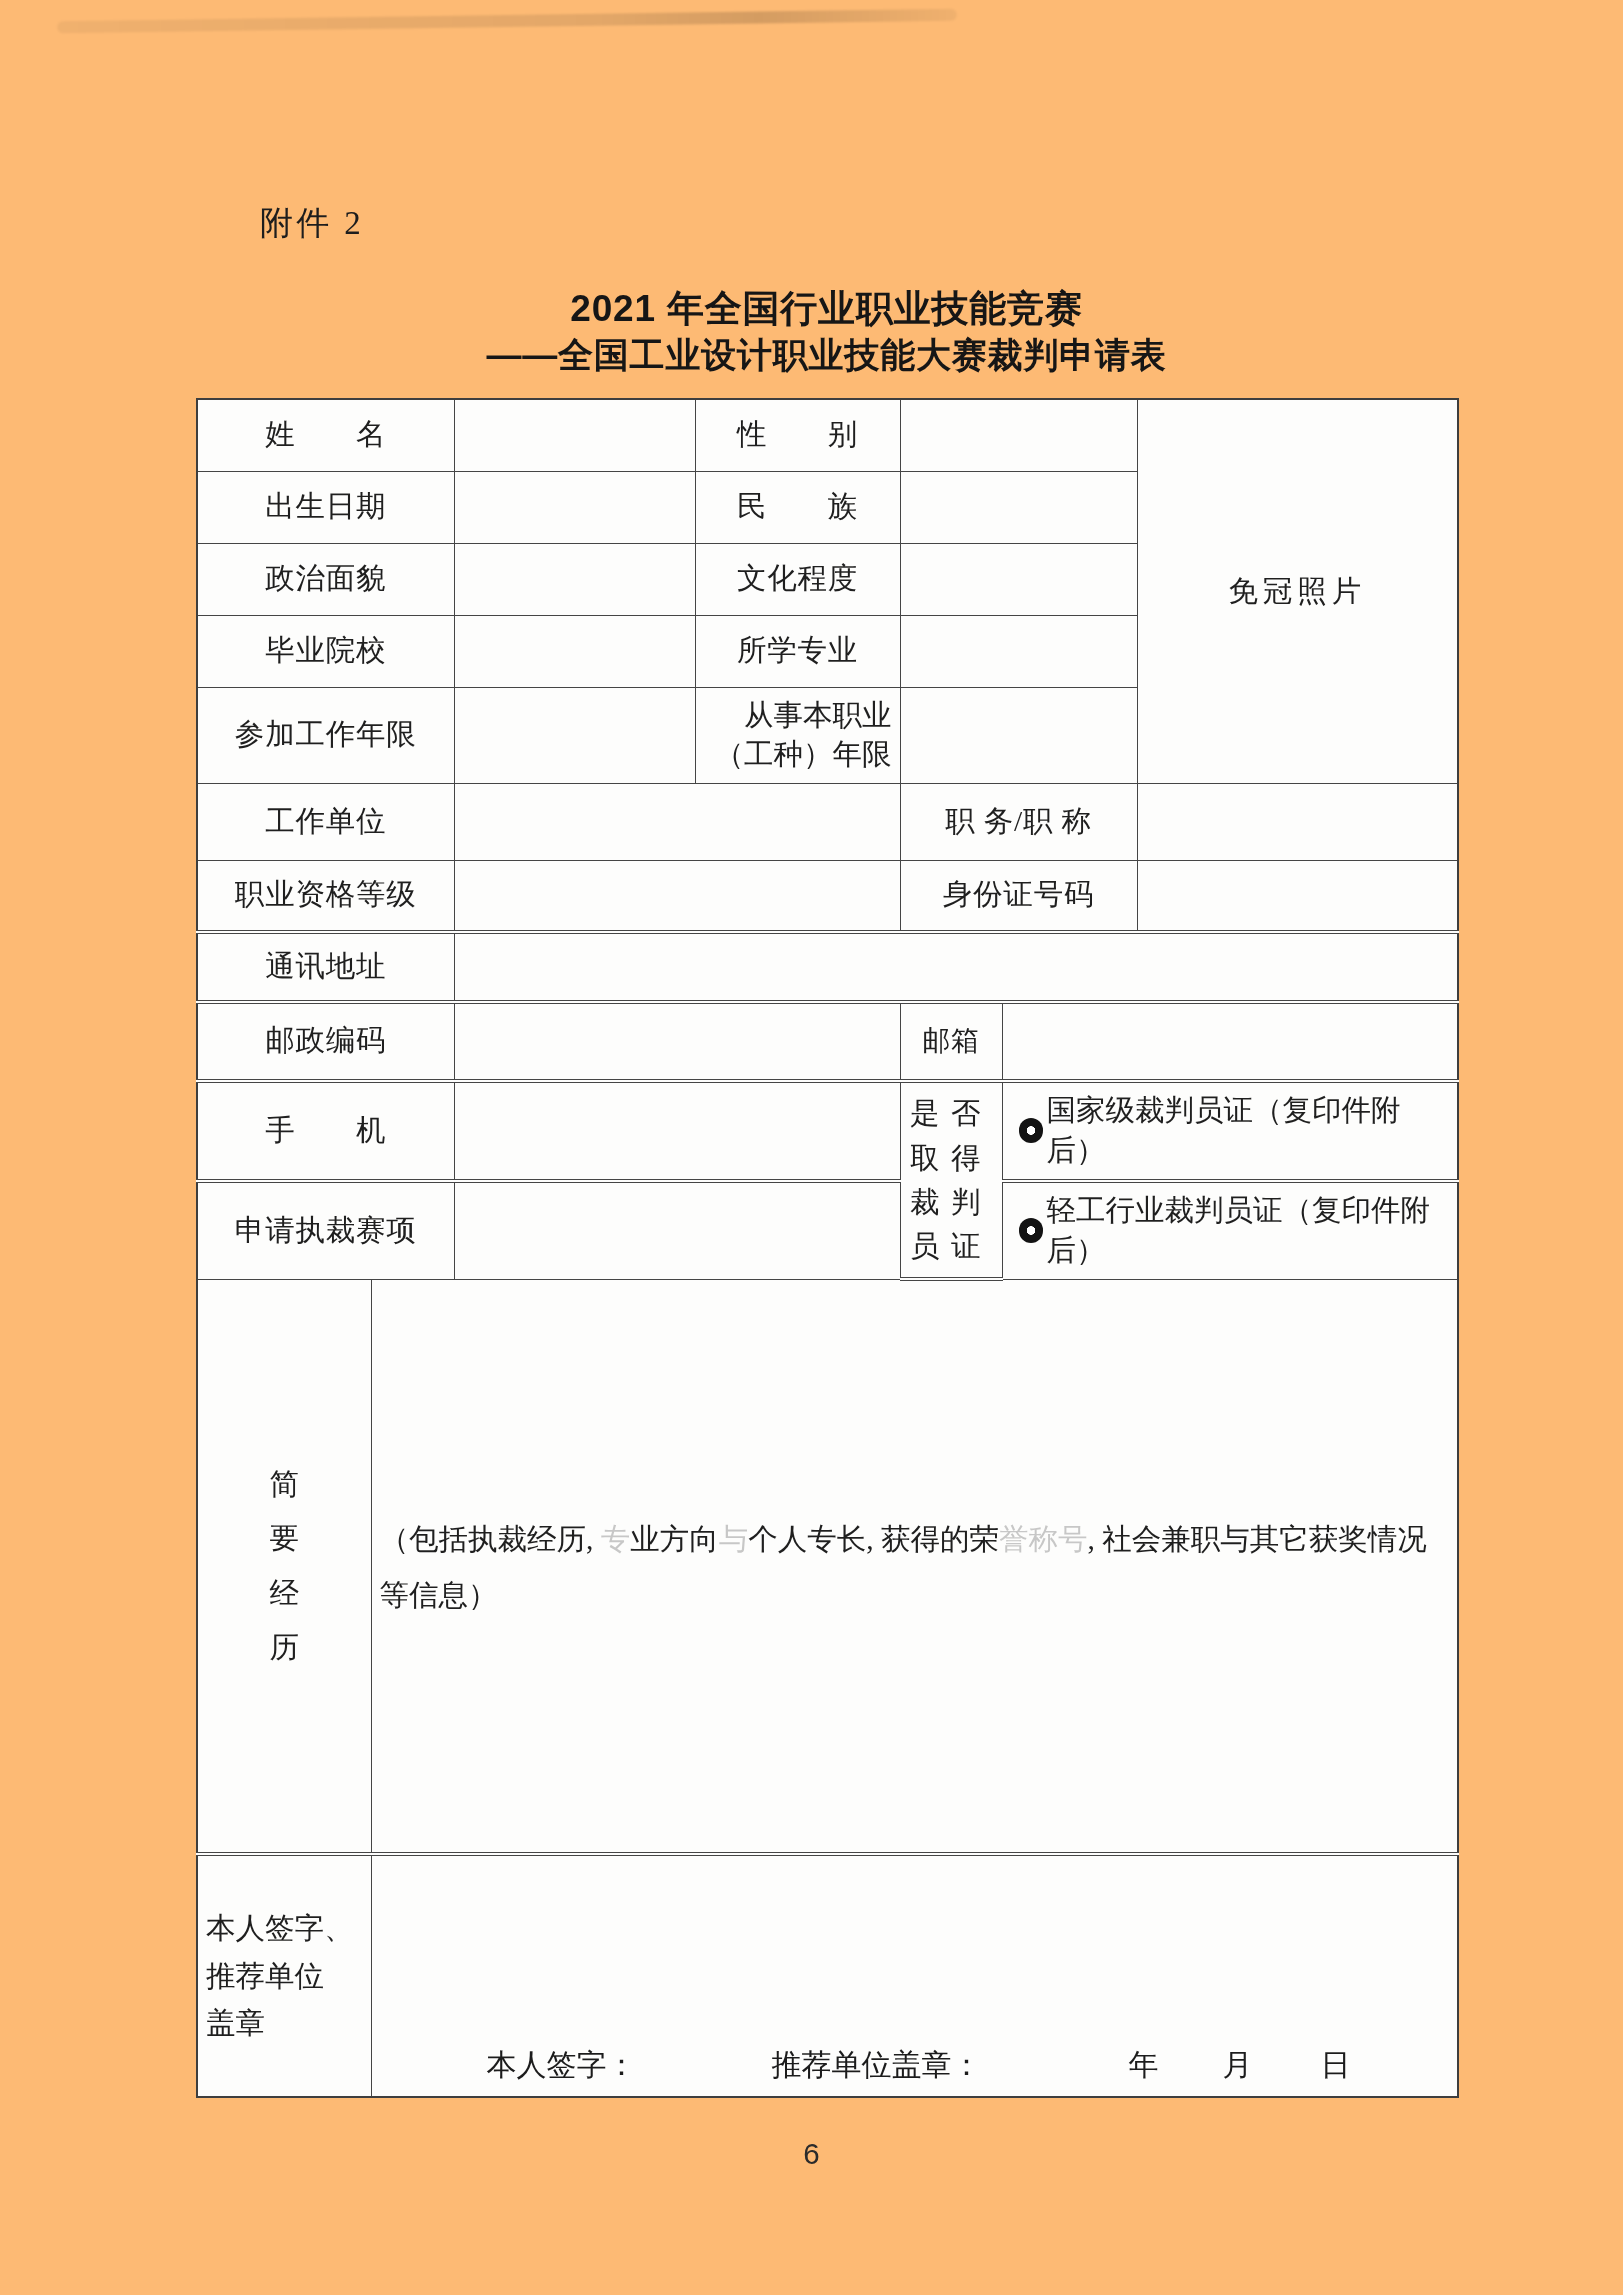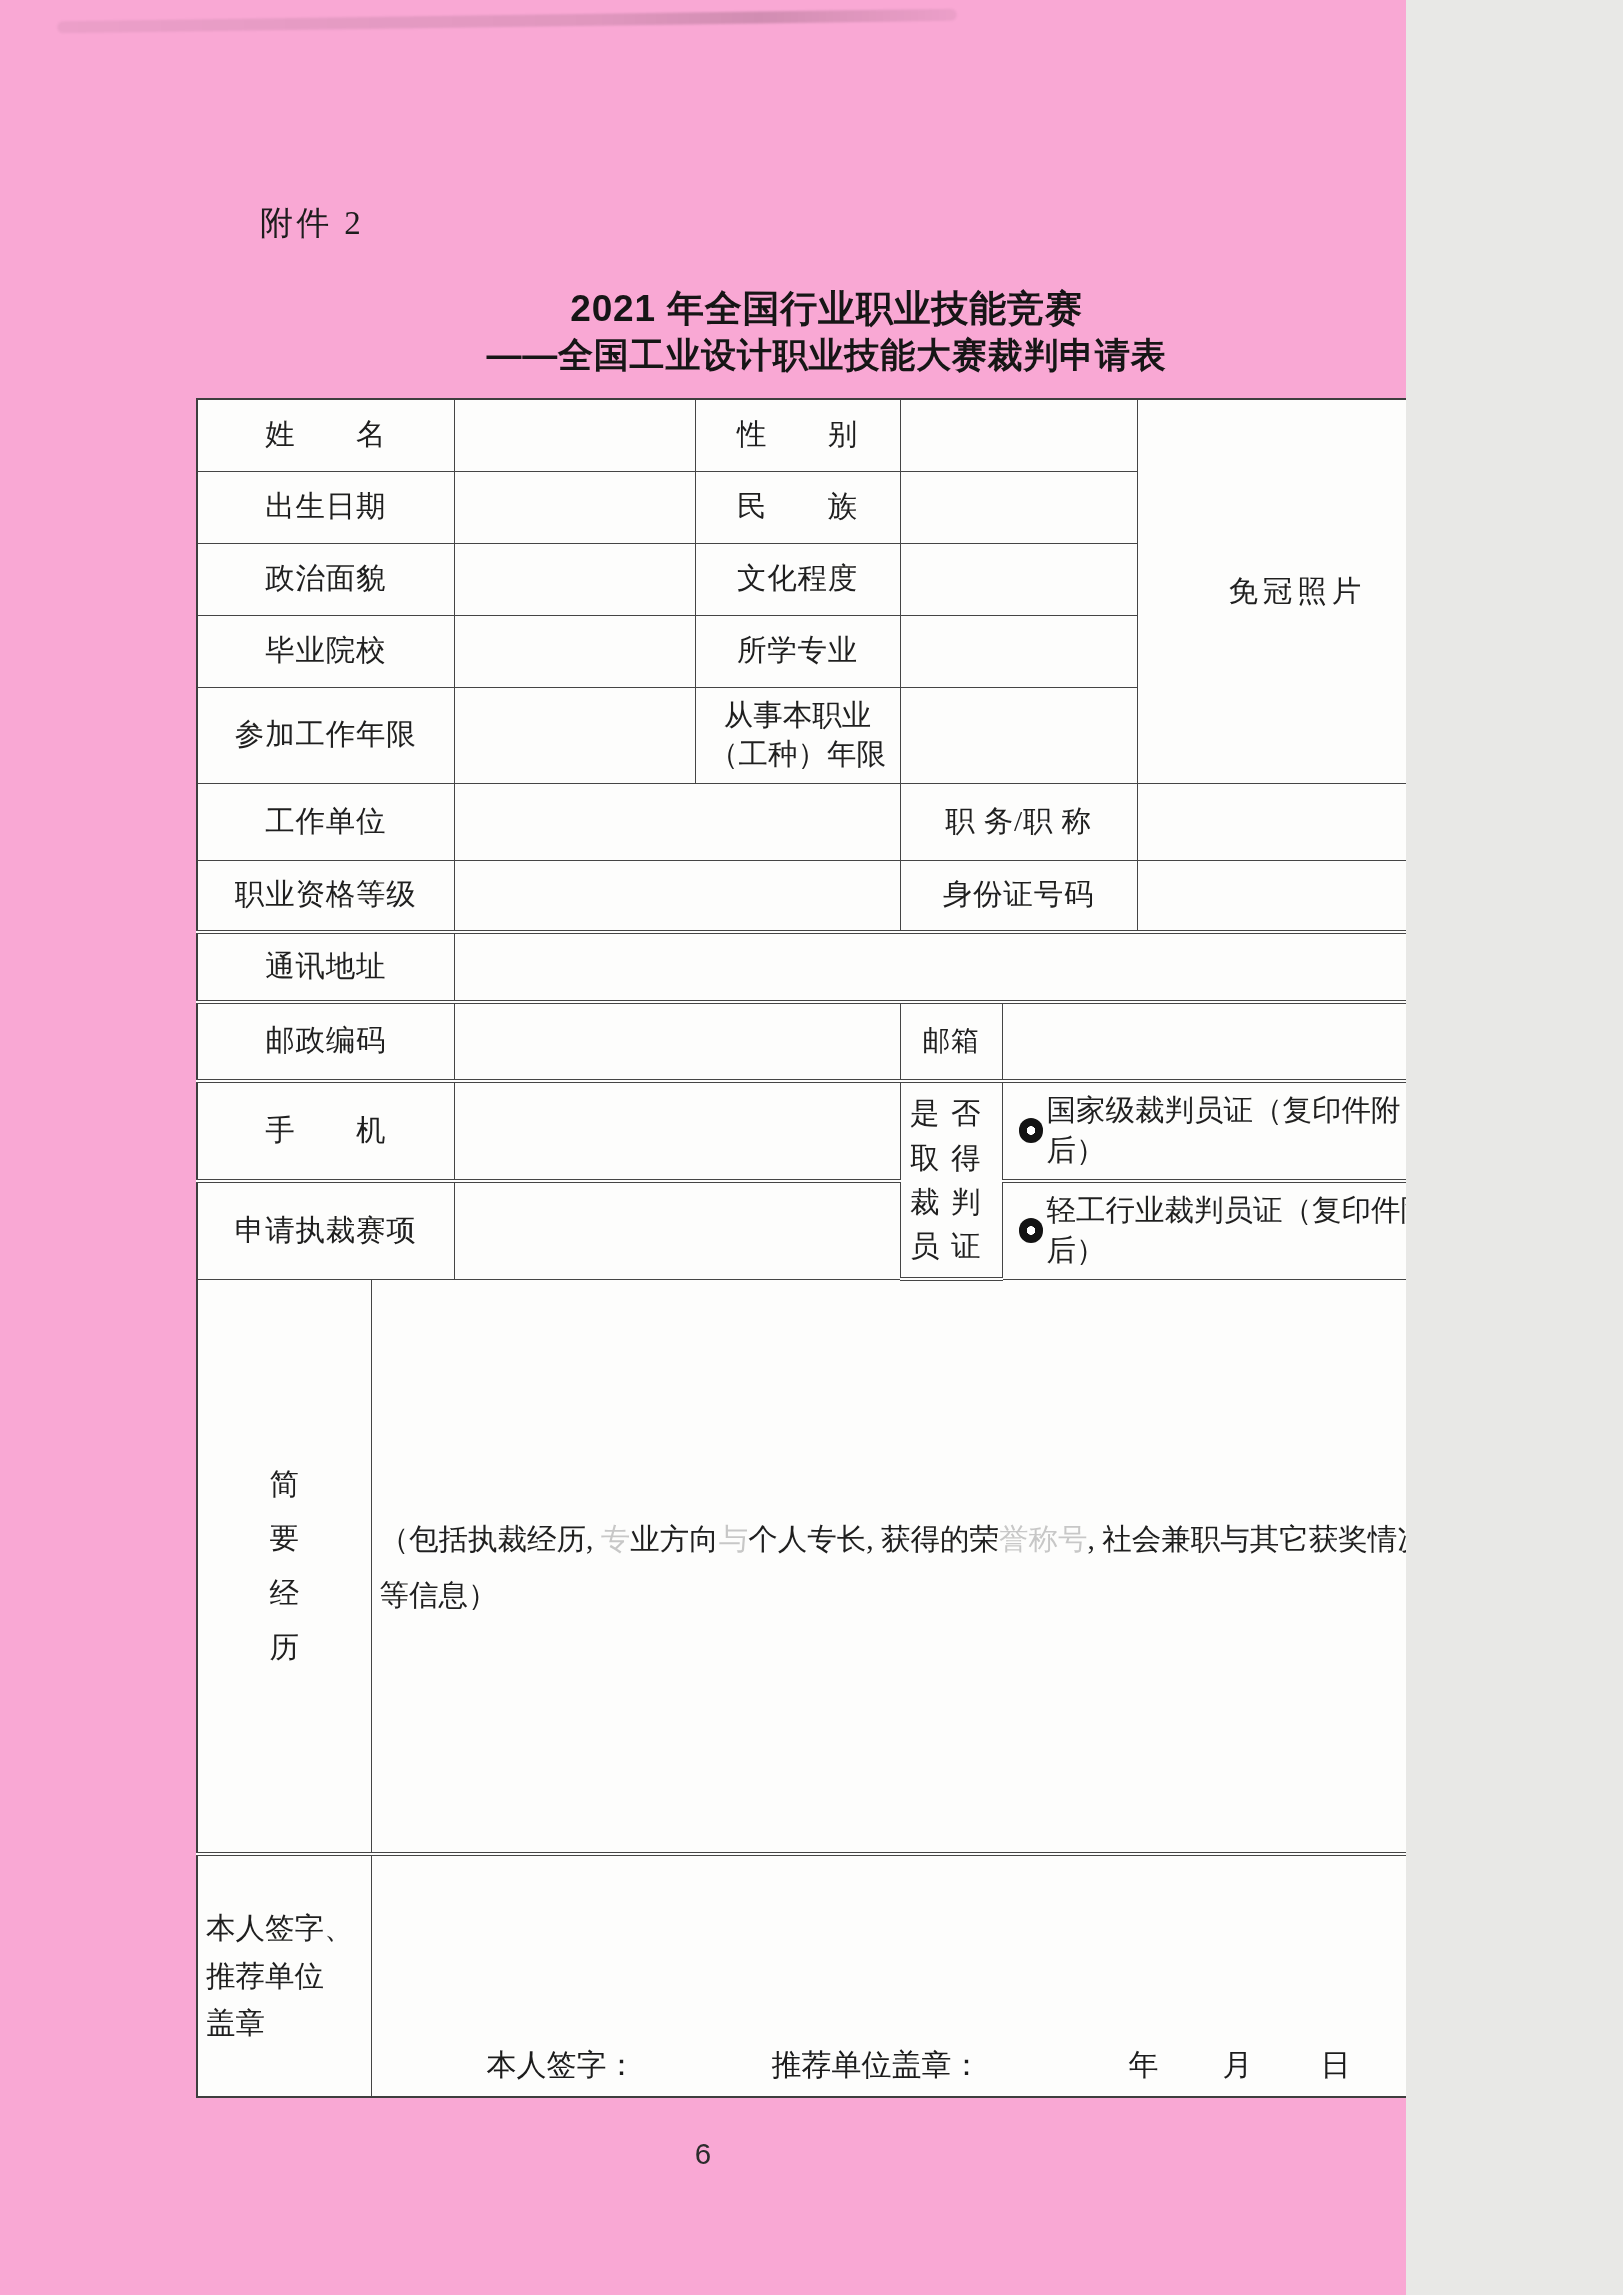--- a/index.html
+++ b/index.html
@@ -1,19 +1,19 @@
 <!DOCTYPE html>
 <html style="font-size:13px"><head>
 <meta charset="utf-8">
 <style>
   html,body{margin:0;padding:0;background:#e8e8e6;}
   .page{
     position:relative;
-    width:1406px;height:2295px;
-    background:#f9a8d4;
+    width:1623px;height:2295px;
+    background:#fdba74;
     font-family:"Liberation Serif", serif;
     color:#222;
     overflow:hidden;
   }
   
   .scan-streak{
     position:absolute;left:57px;top:14.7px;width:900px;height:11.5px;
     background:linear-gradient(90deg, rgba(0,0,0,0.05), rgba(0,0,0,0.10) 60%, rgba(0,0,0,0.16) 78%, rgba(0,0,0,0.05));
     transform:rotate(-0.8deg);
     border-radius:6.5px;
@@ -41,21 +41,21 @@
   table.form td{
     border:1.6px solid #454545;
     font-size:29.5px;color:#1f1f1f;
     vertical-align:middle;
     padding:8px;
     overflow:hidden;
   }
   table.form{border:2.5px solid #3e3e3e;}
   tr.dbl > td{border-bottom:4.9px double #454545;}
   td.lab{text-align:center;letter-spacing:0.8px;}
-  td.lab-left{text-align:center;padding-left:11.5px;font-size:28px;line-height:1.35;white-space:pre-line;}
+  td.lab-left{text-align:right;padding-left:11.5px;font-size:28px;line-height:1.35;white-space:pre-line;}
   td.photo{text-align:center;font-size:31px;letter-spacing:4.9px;color:#2a2a2a;}
   td.val{background:transparent;}
   td.vert{
     text-align:center;font-size:28px;letter-spacing:11.5px;
     line-height:1.5;padding:1.6px 0 1.6px 11.5px;white-space:normal;
     word-break:break-all;
   }
   td.resume-lab{
     text-align:center;font-size:30px;line-height:1.85;white-space:pre-line;
   }

